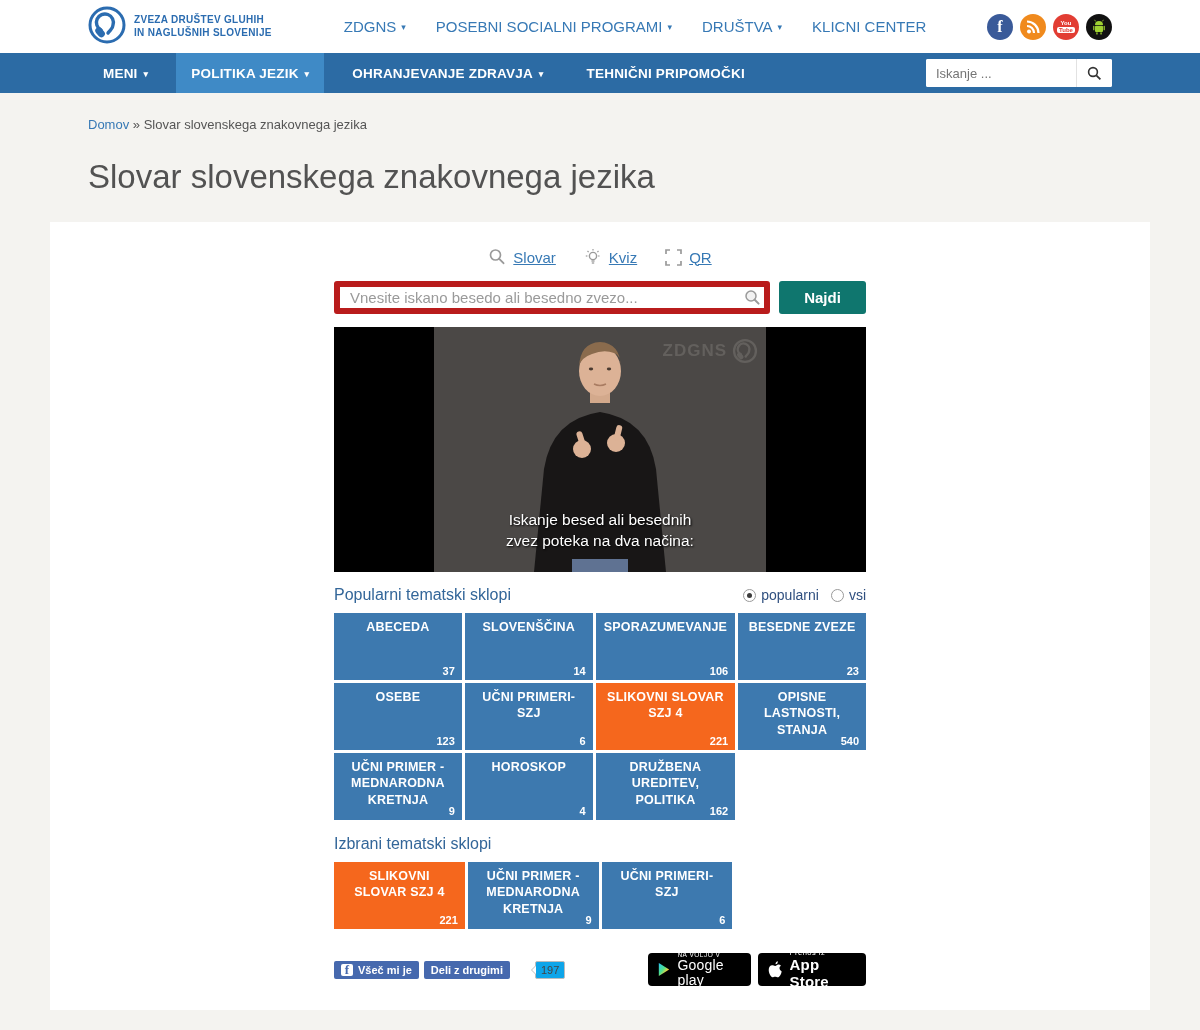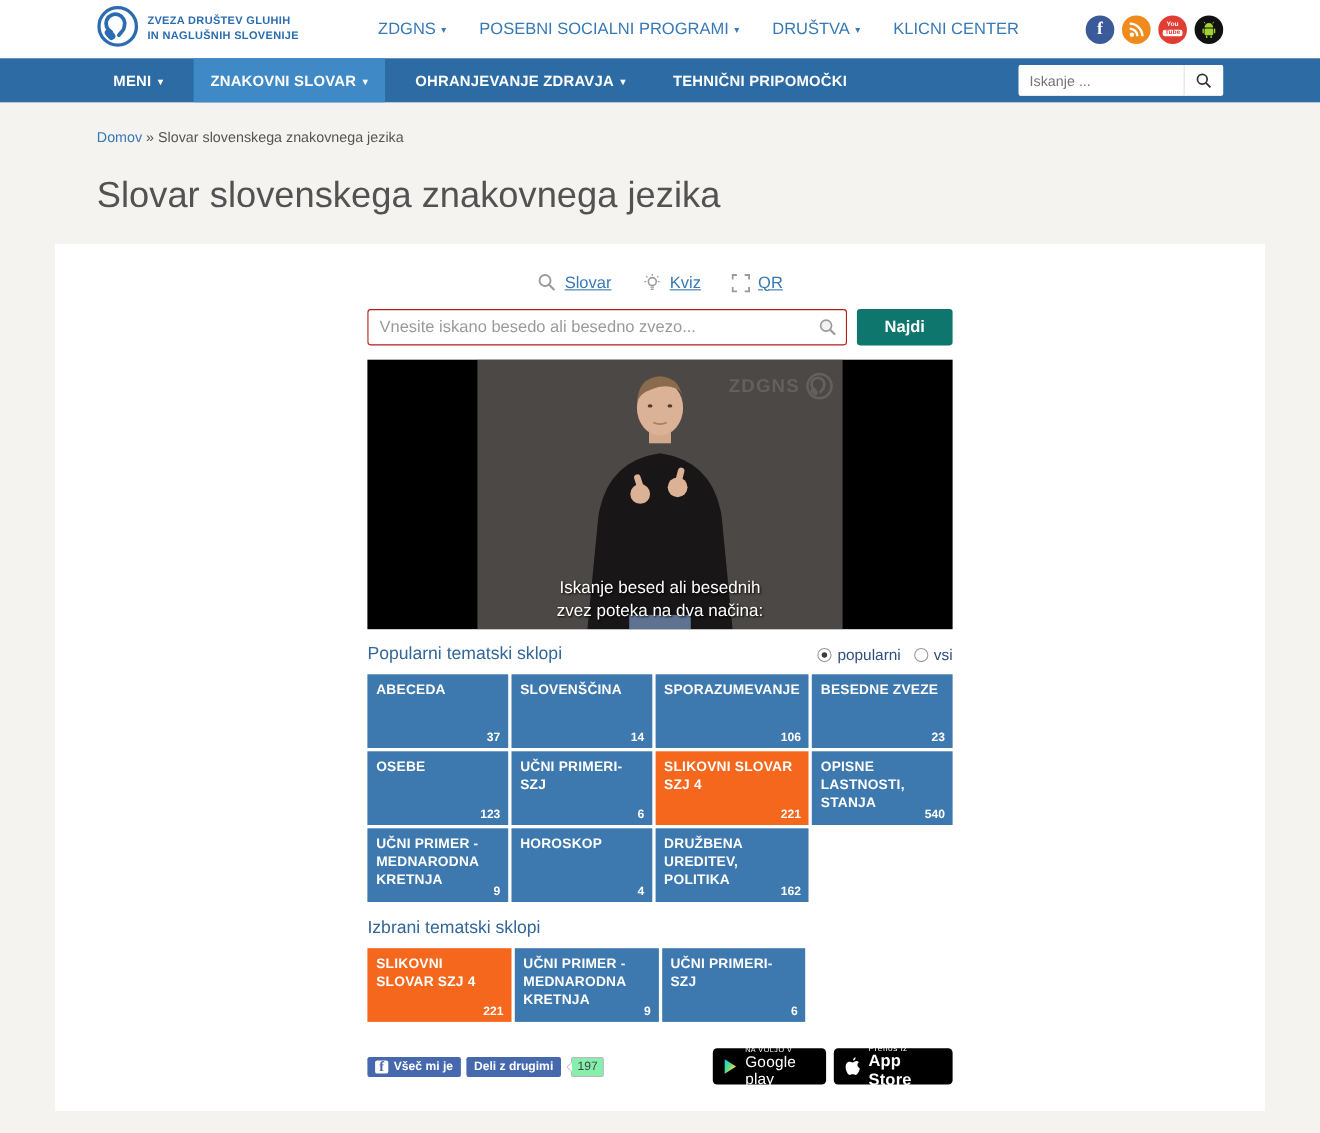--- a/index.html
+++ b/index.html
@@ -48,61 +48,61 @@
   .card { width:1100px; margin:26px auto 0; background:#fff; padding:26px 0 24px; }
   .inner { width:532px; margin:0 auto; }
 
   .tabs { display:flex; justify-content:center; align-items:center; }
   .tab { display:flex; align-items:center; gap:7px; margin:0 14px; }
   .tab a { color:#3779b5; font-size:15px; text-decoration:underline; }
   .tab svg { display:block; }
 
   .search-row { display:flex; margin-top:15px; }
   .search-box { position:relative; flex:1; }
-  .search-box input { width:100%; height:33px; border:1px solid #b91c1c; border-radius:3px;
+  .search-box input { width:100%; height:33px; border:6px solid #b91c1c; border-radius:3px;
     padding:0 36px 0 10px; font-size:15px; color:#555; font-family:"Liberation Sans",sans-serif; outline:none; }
   .search-box input::placeholder { color:#9a9a9a; }
   .mag-in { position:absolute; right:9px; top:8px; }
   .najdi { width:87px; height:33px; margin-left:9px; background:#0f766e; color:#fff; font-weight:bold;
     font-size:15px; border:none; border-radius:3px; cursor:pointer; font-family:"Liberation Sans",sans-serif; }
 
   
   .video { position:relative; width:532px; height:245px; background:#000; margin-top:13px; overflow:hidden; }
   .stage { position:absolute; left:100px; top:0; width:332px; height:245px; background:#4b4846; }
   .watermark { position:absolute; top:11px; right:108px; display:flex; align-items:center; gap:5px;
     color:#63605d; font-weight:bold; font-size:17px; letter-spacing:1px; }
-  .subs { position:absolute; bottom:5px; left:0; right:0; text-align:center; color:#fff;
+  .subs { position:absolute; bottom:20px; left:0; right:0; text-align:center; color:#fff;
     font-size:15.5px; line-height:1.35; text-shadow:1px 1px 2px #000; }
 
   
   .section-head { display:flex; justify-content:space-between; align-items:center; margin:14px 0 9px; }
   .section-title { color:#336699; font-size:16px; }
   .radios { display:flex; align-items:center; gap:12px; font-size:14px; color:#2f4f7f; }
   .radio-opt { display:flex; align-items:center; gap:5px; cursor:pointer; }
   .rb { width:13px; height:13px; border-radius:50%; border:1px solid #9a9a9a; background:#fff; position:relative; }
   .rb.checked::after { content:""; position:absolute; left:3px; top:3px; width:5px; height:5px;
     border-radius:50%; background:#3c3c3c; }
 
   .grid { display:grid; grid-template-columns:repeat(4,1fr); gap:3px; }
   .tile { position:relative; height:67px; background:#3d79af; color:#fff; padding:6px 8px; cursor:pointer; }
   .tile.orange { background:#f5671d; }
-  .tile-label { font-size:12.5px; font-weight:bold; text-transform:uppercase; line-height:1.3; letter-spacing:.2px; }
+  .tile-label { font-size:12.5px; font-weight:bold; text-transform:uppercase; line-height:1.3; letter-spacing:.2px;text-align:center; }
   .tile-count { position:absolute; right:7px; bottom:3px; font-size:11px; font-weight:bold; }
 
   
   .footer-row { display:flex; justify-content:space-between; align-items:flex-end; margin-top:24px; }
   .fb-group { display:flex; align-items:center; gap:5px; margin-bottom:7px; }
   .fb-btn { display:flex; align-items:center; gap:5px; background:#4669ae; color:#fff; font-size:11px;
     font-weight:bold; padding:3px 7px; border-radius:2px; border:none; cursor:pointer;
     font-family:"Liberation Sans",sans-serif; }
   .fb-f { font-family:"Liberation Serif",serif; font-size:13px; font-weight:bold; background:#fff;
     color:#4669ae; width:12px; height:12px; border-radius:2px; display:flex; align-items:flex-end;
     justify-content:center; line-height:.9; overflow:hidden; }
   .fb-count { position:relative; border:1px solid #bcbcbc; border-radius:2px; font-size:11px; color:#444;
-    padding:2px 5px; background:#86efac; margin-left:4px; }
+    padding:2px 5px; background:#0ea5e9; margin-left:20px; }
   .fb-count::before { content:""; position:absolute; left:-5px; top:4px; border:4px solid transparent;
     border-right-color:#bcbcbc; border-left:0; }
   .fb-count::after { content:""; position:absolute; left:-4px; top:4px; border:4px solid transparent;
     border-right-color:#fff; border-left:0; }
   .badges { display:flex; gap:7px; }
   .store-badge { height:33px; background:#000; border-radius:4px; display:flex; align-items:center;
     justify-content:center; gap:7px; color:#fff; padding:0 10px; cursor:pointer; }
   .badge-gplay { width:103px; } .badge-appstore { width:108px; }
   .badge-text { display:flex; flex-direction:column; line-height:1.1; }
   .badge-top { font-size:6.5px; letter-spacing:.5px; text-transform:uppercase; }
@@ -172,21 +172,21 @@
   </div>
 </header>
 
 <nav class="mainnav">
   <div class="container">
     <a class="nav-item" href="#">
       <span>MENI</span>
         <span class="caret">▾</span>
       </a>
     <a class="nav-item active" href="#">
-      <span>ZNAKOVNI SLOVAR</span>
+      <span>POLITIKA JEZIK</span>
         <span class="caret">▾</span>
       </a>
     <a class="nav-item" href="#">
       <span>OHRANJEVANJE ZDRAVJA</span>
         <span class="caret">▾</span>
       </a>
     <a class="nav-item" href="#">
       <span>TEHNIČNI PRIPOMOČKI</span>
       </a>
     <div class="nav-search">

